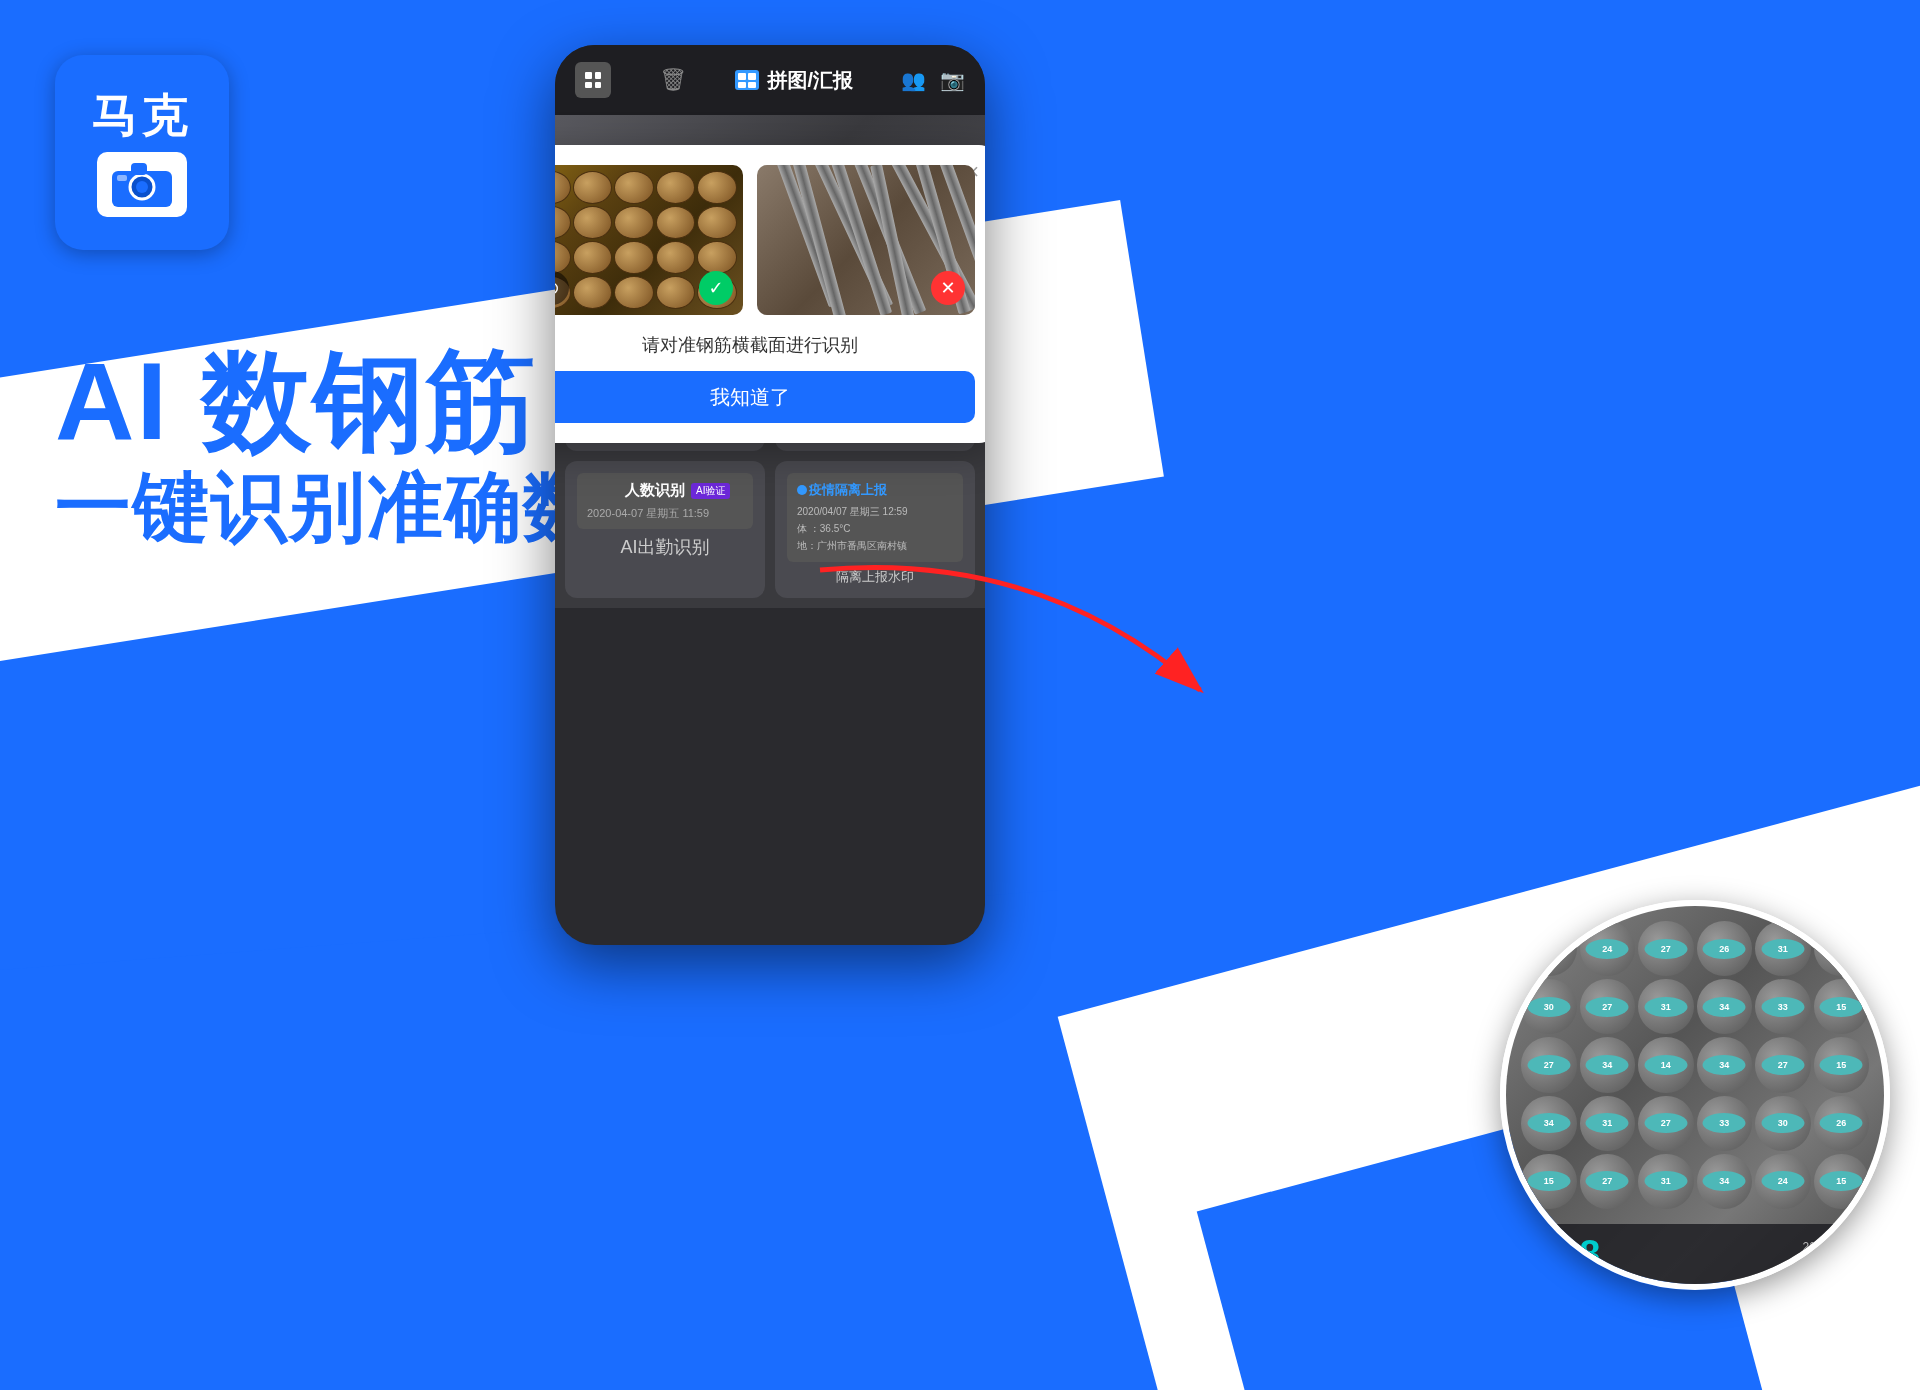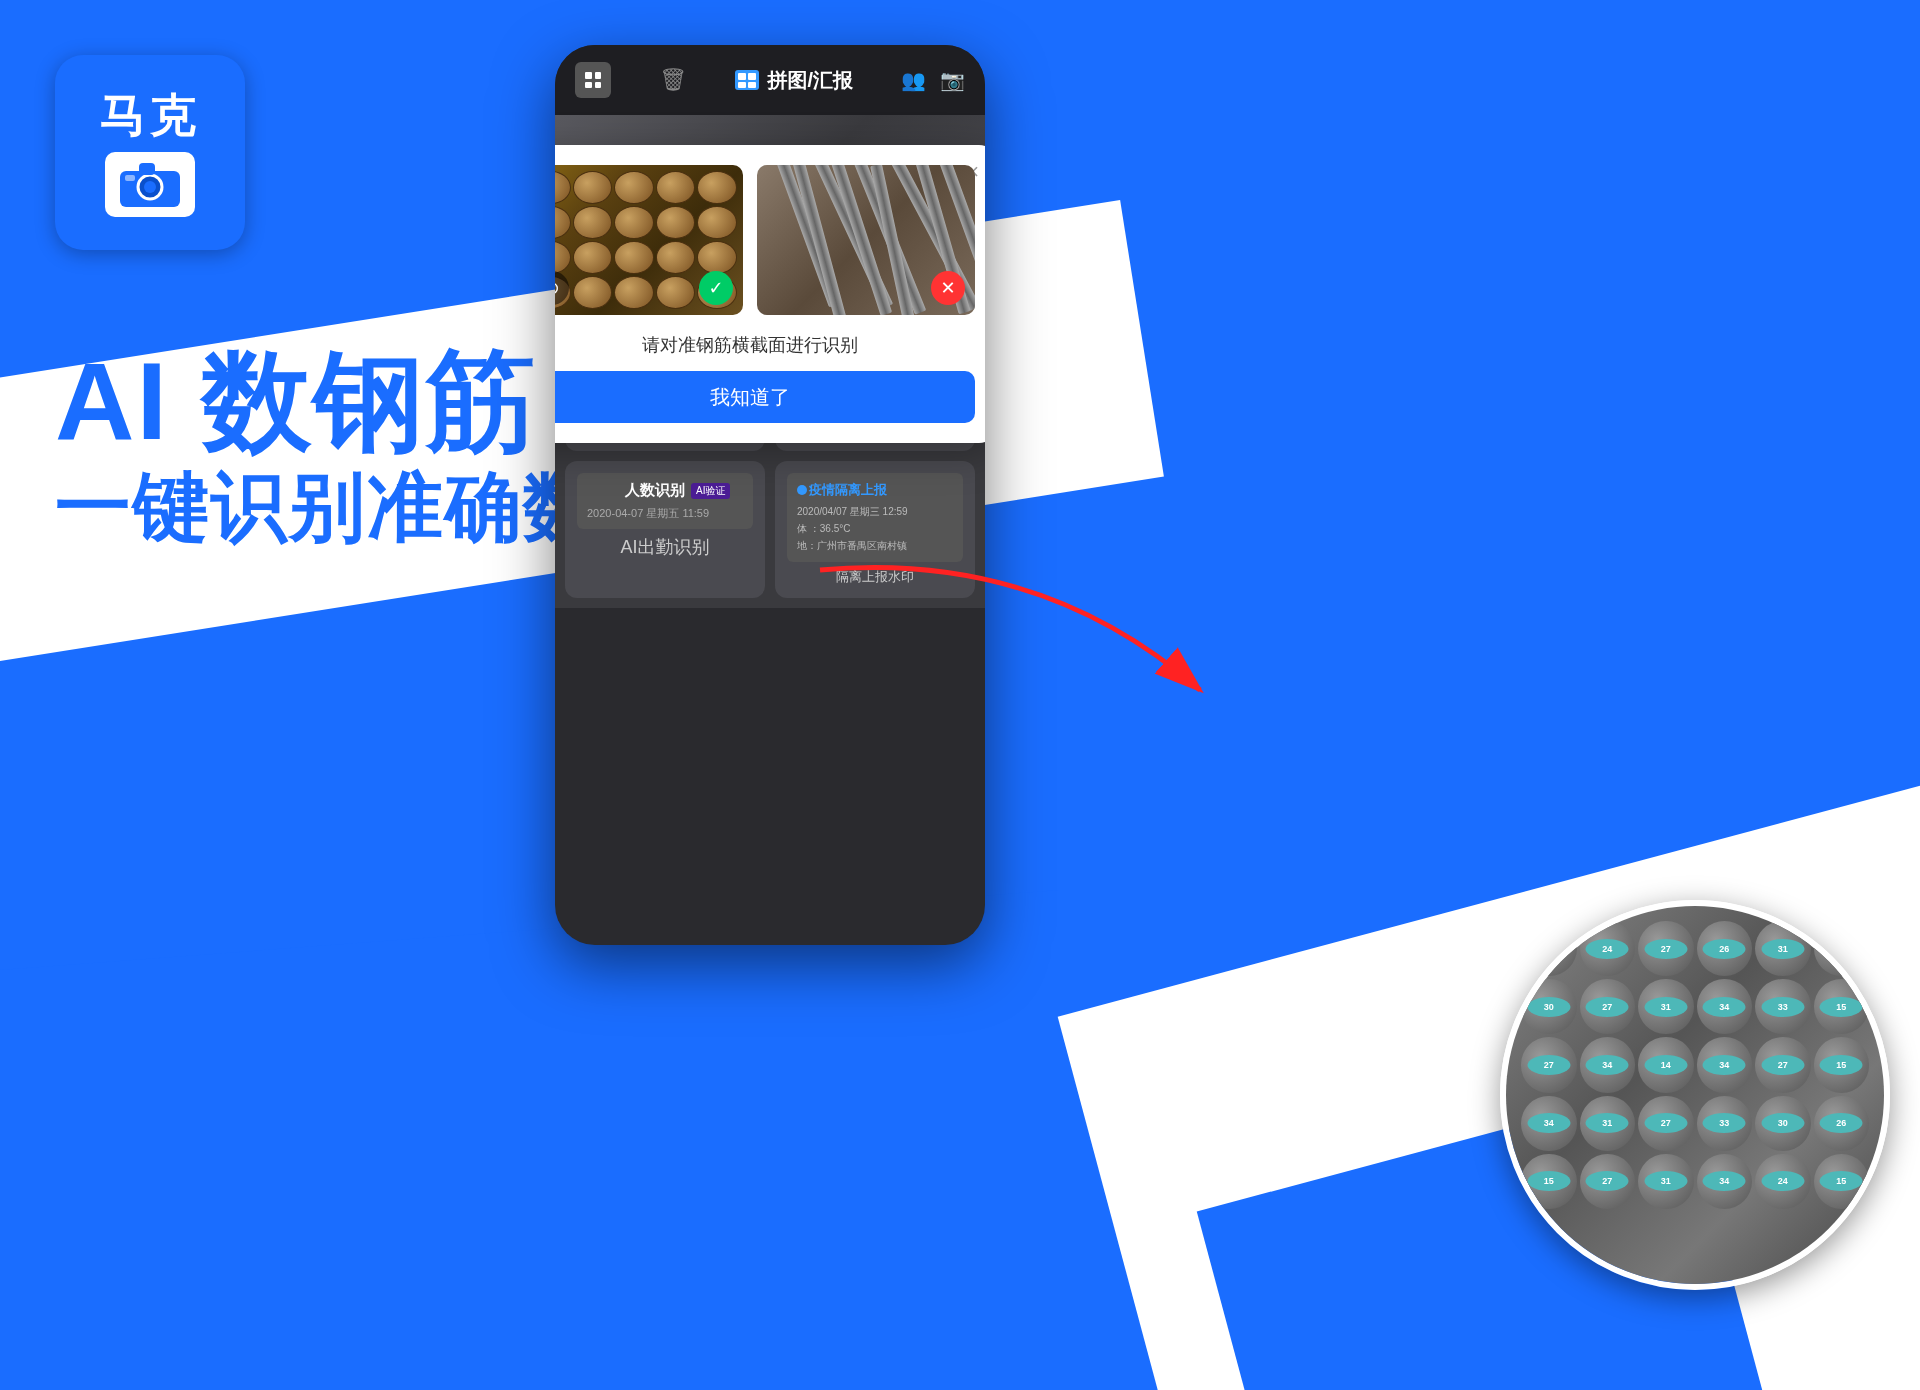--- a/index.html
+++ b/index.html
@@ -19,21 +19,21 @@
       width: 100%; height: 100%;
       background: #1a6dff;
       z-index: 0;
     }
 
     
     .app-logo {
       position: absolute;
       top: 55px;
       left: 55px;
-      width: 190px;
+      width: 174px;
       height: 195px;
       background: #1a6dff;
       border-radius: 28px;
       display: flex;
       flex-direction: column;
       align-items: center;
       justify-content: center;
       z-index: 10;
       box-shadow: 0 4px 20px rgba(0,0,0,0.3);
     }
@@ -492,21 +492,21 @@
           <div style="font-size:10px;color:#bbb;margin-top:4px;">● 记录送一到一 马克永印相机</div>
           <div style="font-size:10px;color:#bbb;">广州市，天河区、珠江新城</div>
         </div>
         <div style="text-align:center;color:#ccc;font-size:13px;">快捷备注水印</div>
       </div>
 
       <div style="background:#4a4a50;border-radius:12px;padding:12px;">
         <div style="background:#555;border-radius:6px;padding:8px 10px;margin-bottom:6px;">
           <div style="display:flex;align-items:center;gap:6px;">
             <span style="color:white;font-size:15px;font-weight:bold;margin-left:38px;">人数识别</span>
-            <span style="background:#4c1d95;color:white;font-size:10px;border-radius:3px;padding:1px 5px;">AI验证</span>
+            <span style="background:#6d28d9;color:white;font-size:10px;border-radius:3px;padding:1px 5px;">AI验证</span>
           </div>
           <div style="font-size:11px;color:#aaa;margin-top:6px;">2020-04-07 星期五 11:59</div>
         </div>
         <div style="text-align:center;color:#ccc;font-size:18px;">AI出勤识别</div>
       </div>
 
       <div style="background:#4a4a50;border-radius:12px;padding:12px;">
         <div style="background:#555;border-radius:6px;padding:8px 10px;margin-bottom:6px;">
           <div style="display:flex;align-items:center;gap:2px;margin-bottom:4px;">
             <div style="width:10px;height:10px;background:#3399ff;border-radius:50%;"></div>
@@ -628,14 +628,24 @@
           <div class="dr-label">34</div>
         </div>
       <div class="dr">
           <div class="dr-label">24</div>
         </div>
       <div class="dr">
           <div class="dr-label">15</div>
         </div>
     </div>
 
+    <div style="position:absolute;bottom:0;left:0;right:0;height:60px;background:rgba(30,30,35,0.85);display:flex;align-items:center;justify-content:space-between;padding:0 20px;">
+      <div style="display:flex;align-items:baseline;gap:6px;">
+        <span style="color:#888;font-size:13px;">数：</span>
+        <span style="color:#00cccc;font-size:38px;font-weight:bold;">68</span>
+      </div>
+      <div style="text-align:right;">
+        <div style="color:#bbb;font-size:12px;">2020-12-25</div>
+        <div style="color:#bbb;font-size:11px;">广州市...</div>
+      </div>
+    </div>
   </div>
 </div>
 
 </body></html>

